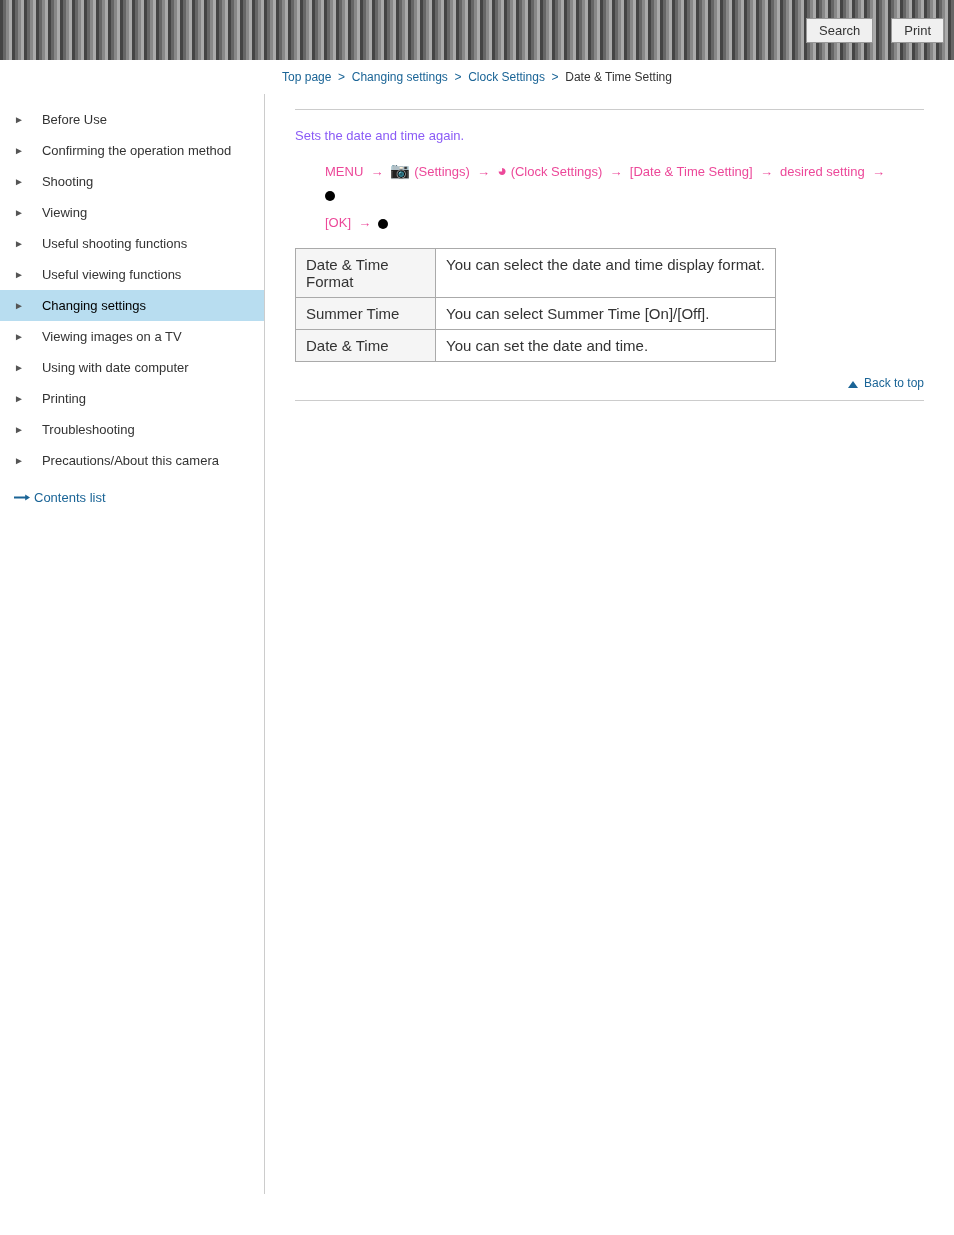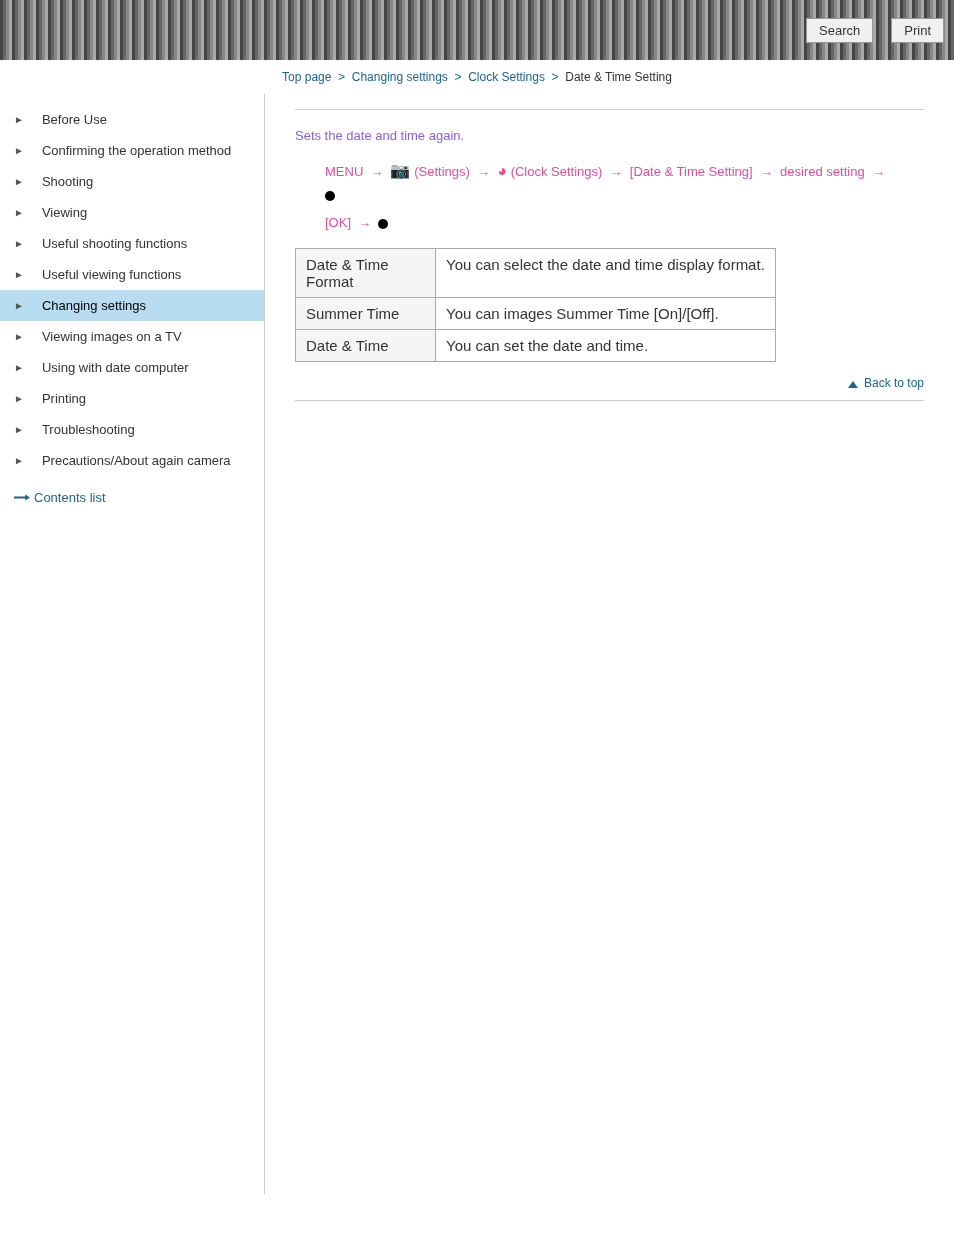--- a/index.html
+++ b/index.html
@@ -262,21 +262,21 @@
     <div class="sidebar-item">
       <span class="arrow">►</span>
       <span class="label">Printing</span>
     </div>
     <div class="sidebar-item">
       <span class="arrow">►</span>
       <span class="label">Troubleshooting</span>
     </div>
     <div class="sidebar-item">
       <span class="arrow">►</span>
-      <span class="label">Precautions/About again camera</span>
+      <span class="label">Precautions/About this camera</span>
     </div>
 
     <a class="contents-list-link" href="#">
       <span class="contents-list-arrow"></span>
       <span>Contents list</span>
     </a>
   </div>
 
   <div class="content">
     <hr class="content-divider">
@@ -298,21 +298,21 @@
     </div>
 
     <table class="settings-table">
       <tbody>
         <tr>
           <td>Date &amp; Time Format</td>
           <td>You can select the date and time display format.</td>
         </tr>
         <tr>
           <td>Summer Time</td>
-          <td>You can images Summer Time [On]/[Off].</td>
+          <td>You can select Summer Time [On]/[Off].</td>
         </tr>
         <tr>
           <td>Date &amp; Time</td>
           <td>You can set the date and time.</td>
         </tr>
       </tbody>
     </table>
 
     <div class="back-to-top">
       <a href="#">

